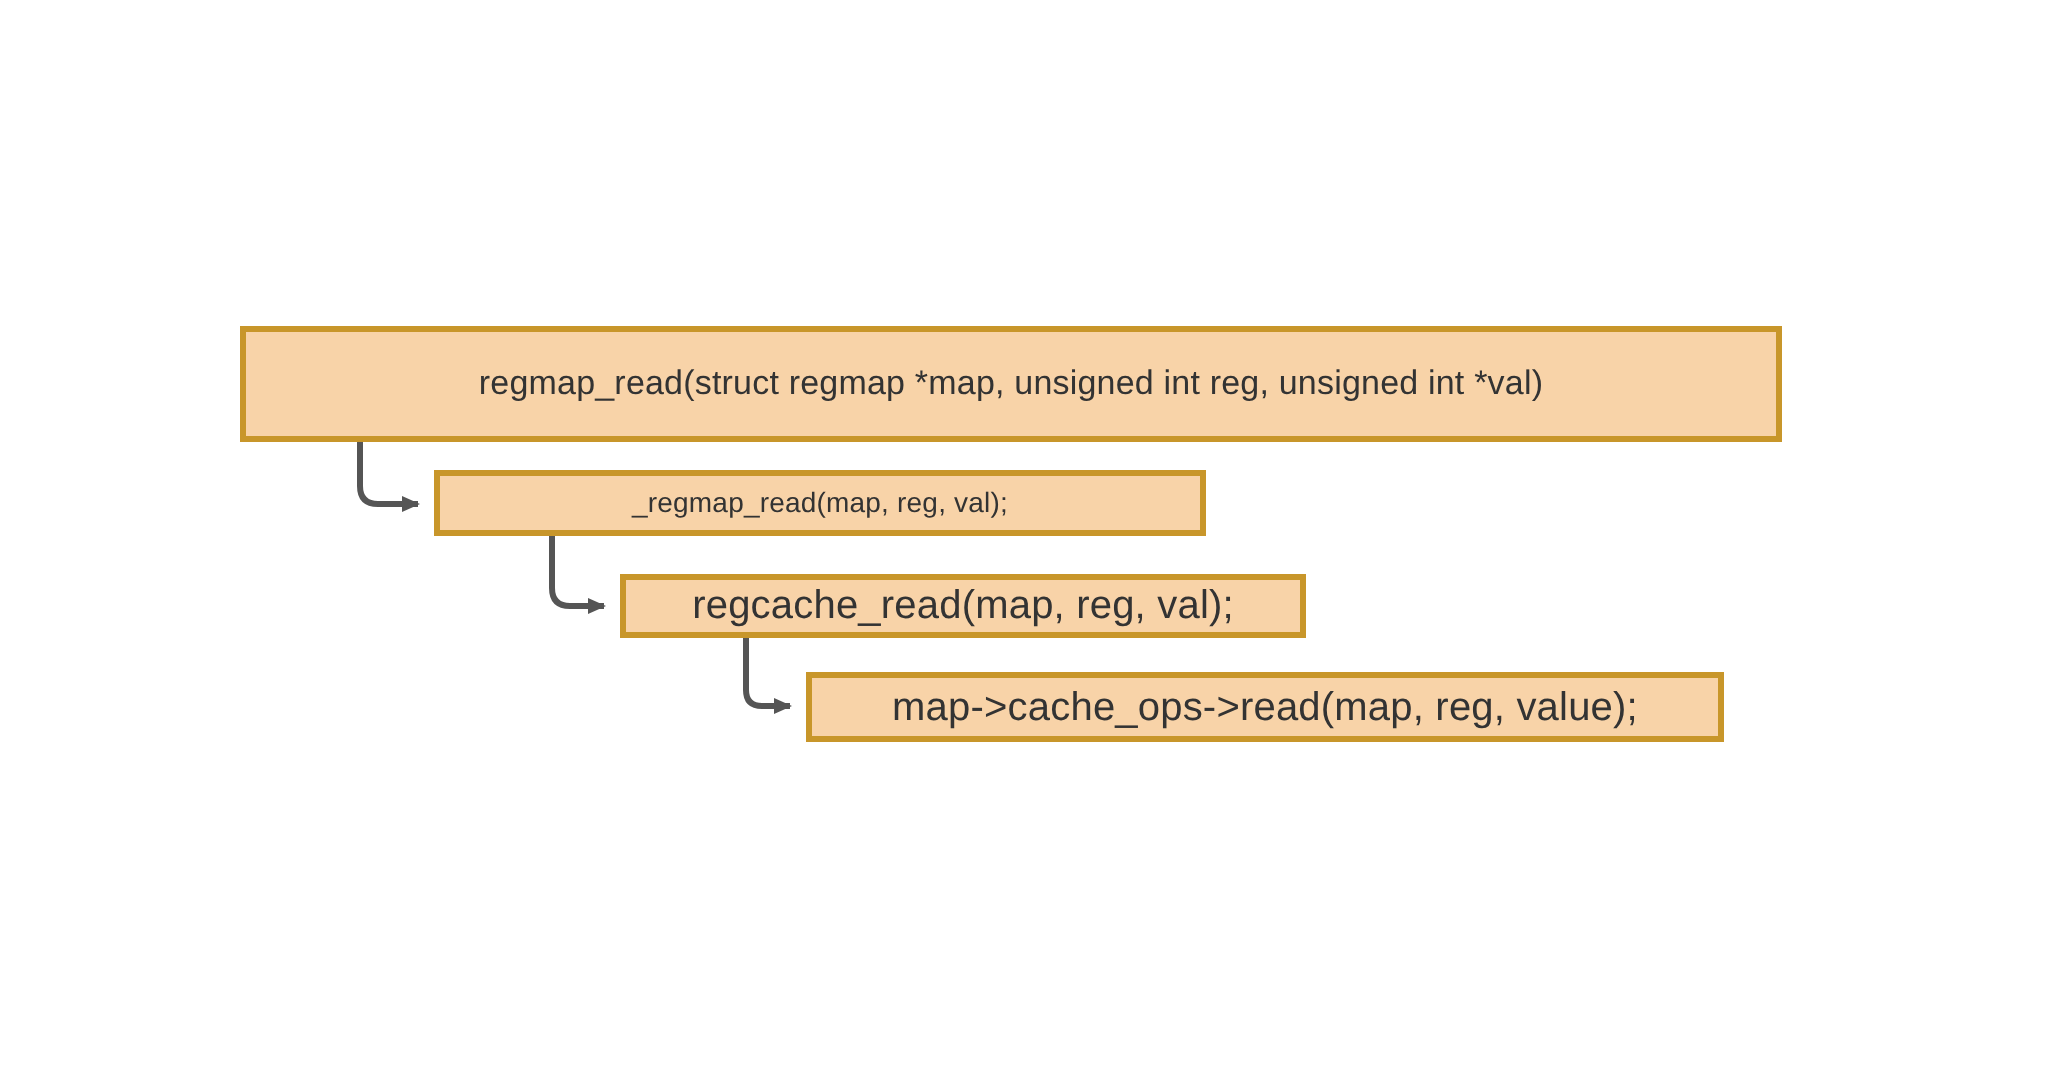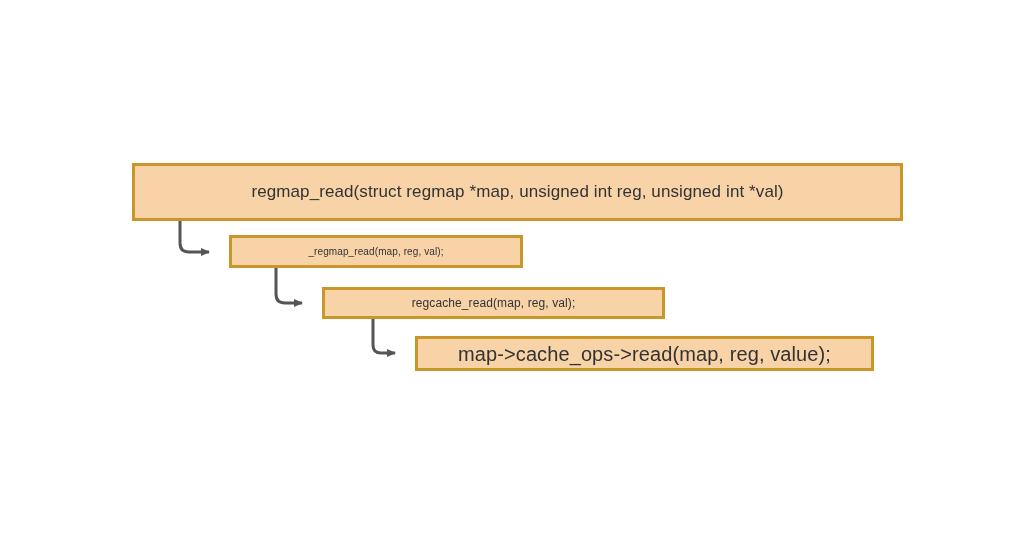--- a/index.html
+++ b/index.html
@@ -33,48 +33,47 @@
     box-sizing: border-box;
     background: #f8d3a8;
     border: 3px solid #c8962a;
     display: flex;
     align-items: center;
     color: #333333;
     font-size: 17px;
     line-height: 1.2;
     white-space: nowrap;
     letter-spacing: 0.1px;
-    margin-left: 12px;
   }
   .node .node-label {
     display: block;
     width: 100%;
     text-align: center;
     padding: 0 10px;
     box-sizing: border-box;
   }
   #node-0 {
     left: 120px;
     top: 163px;
     width: 771px;
     height: 58px;
   }
   #node-1 {
     left: 217px;
     top: 235px;
-    width: 294px;
+    width: 386px;
     height: 33px;
-    font-size: 10px;
+    font-size: 14px;
   }
   #node-2 {
     left: 310px;
     top: 287px;
     width: 343px;
     height: 32px;
-    font-size: 12px;
+    font-size: 20px;
   }
   #node-3 {
     left: 403px;
     top: 336px;
     width: 459px;
     height: 35px;
     font-size: 20px;
   }
 </style>
 </head>

